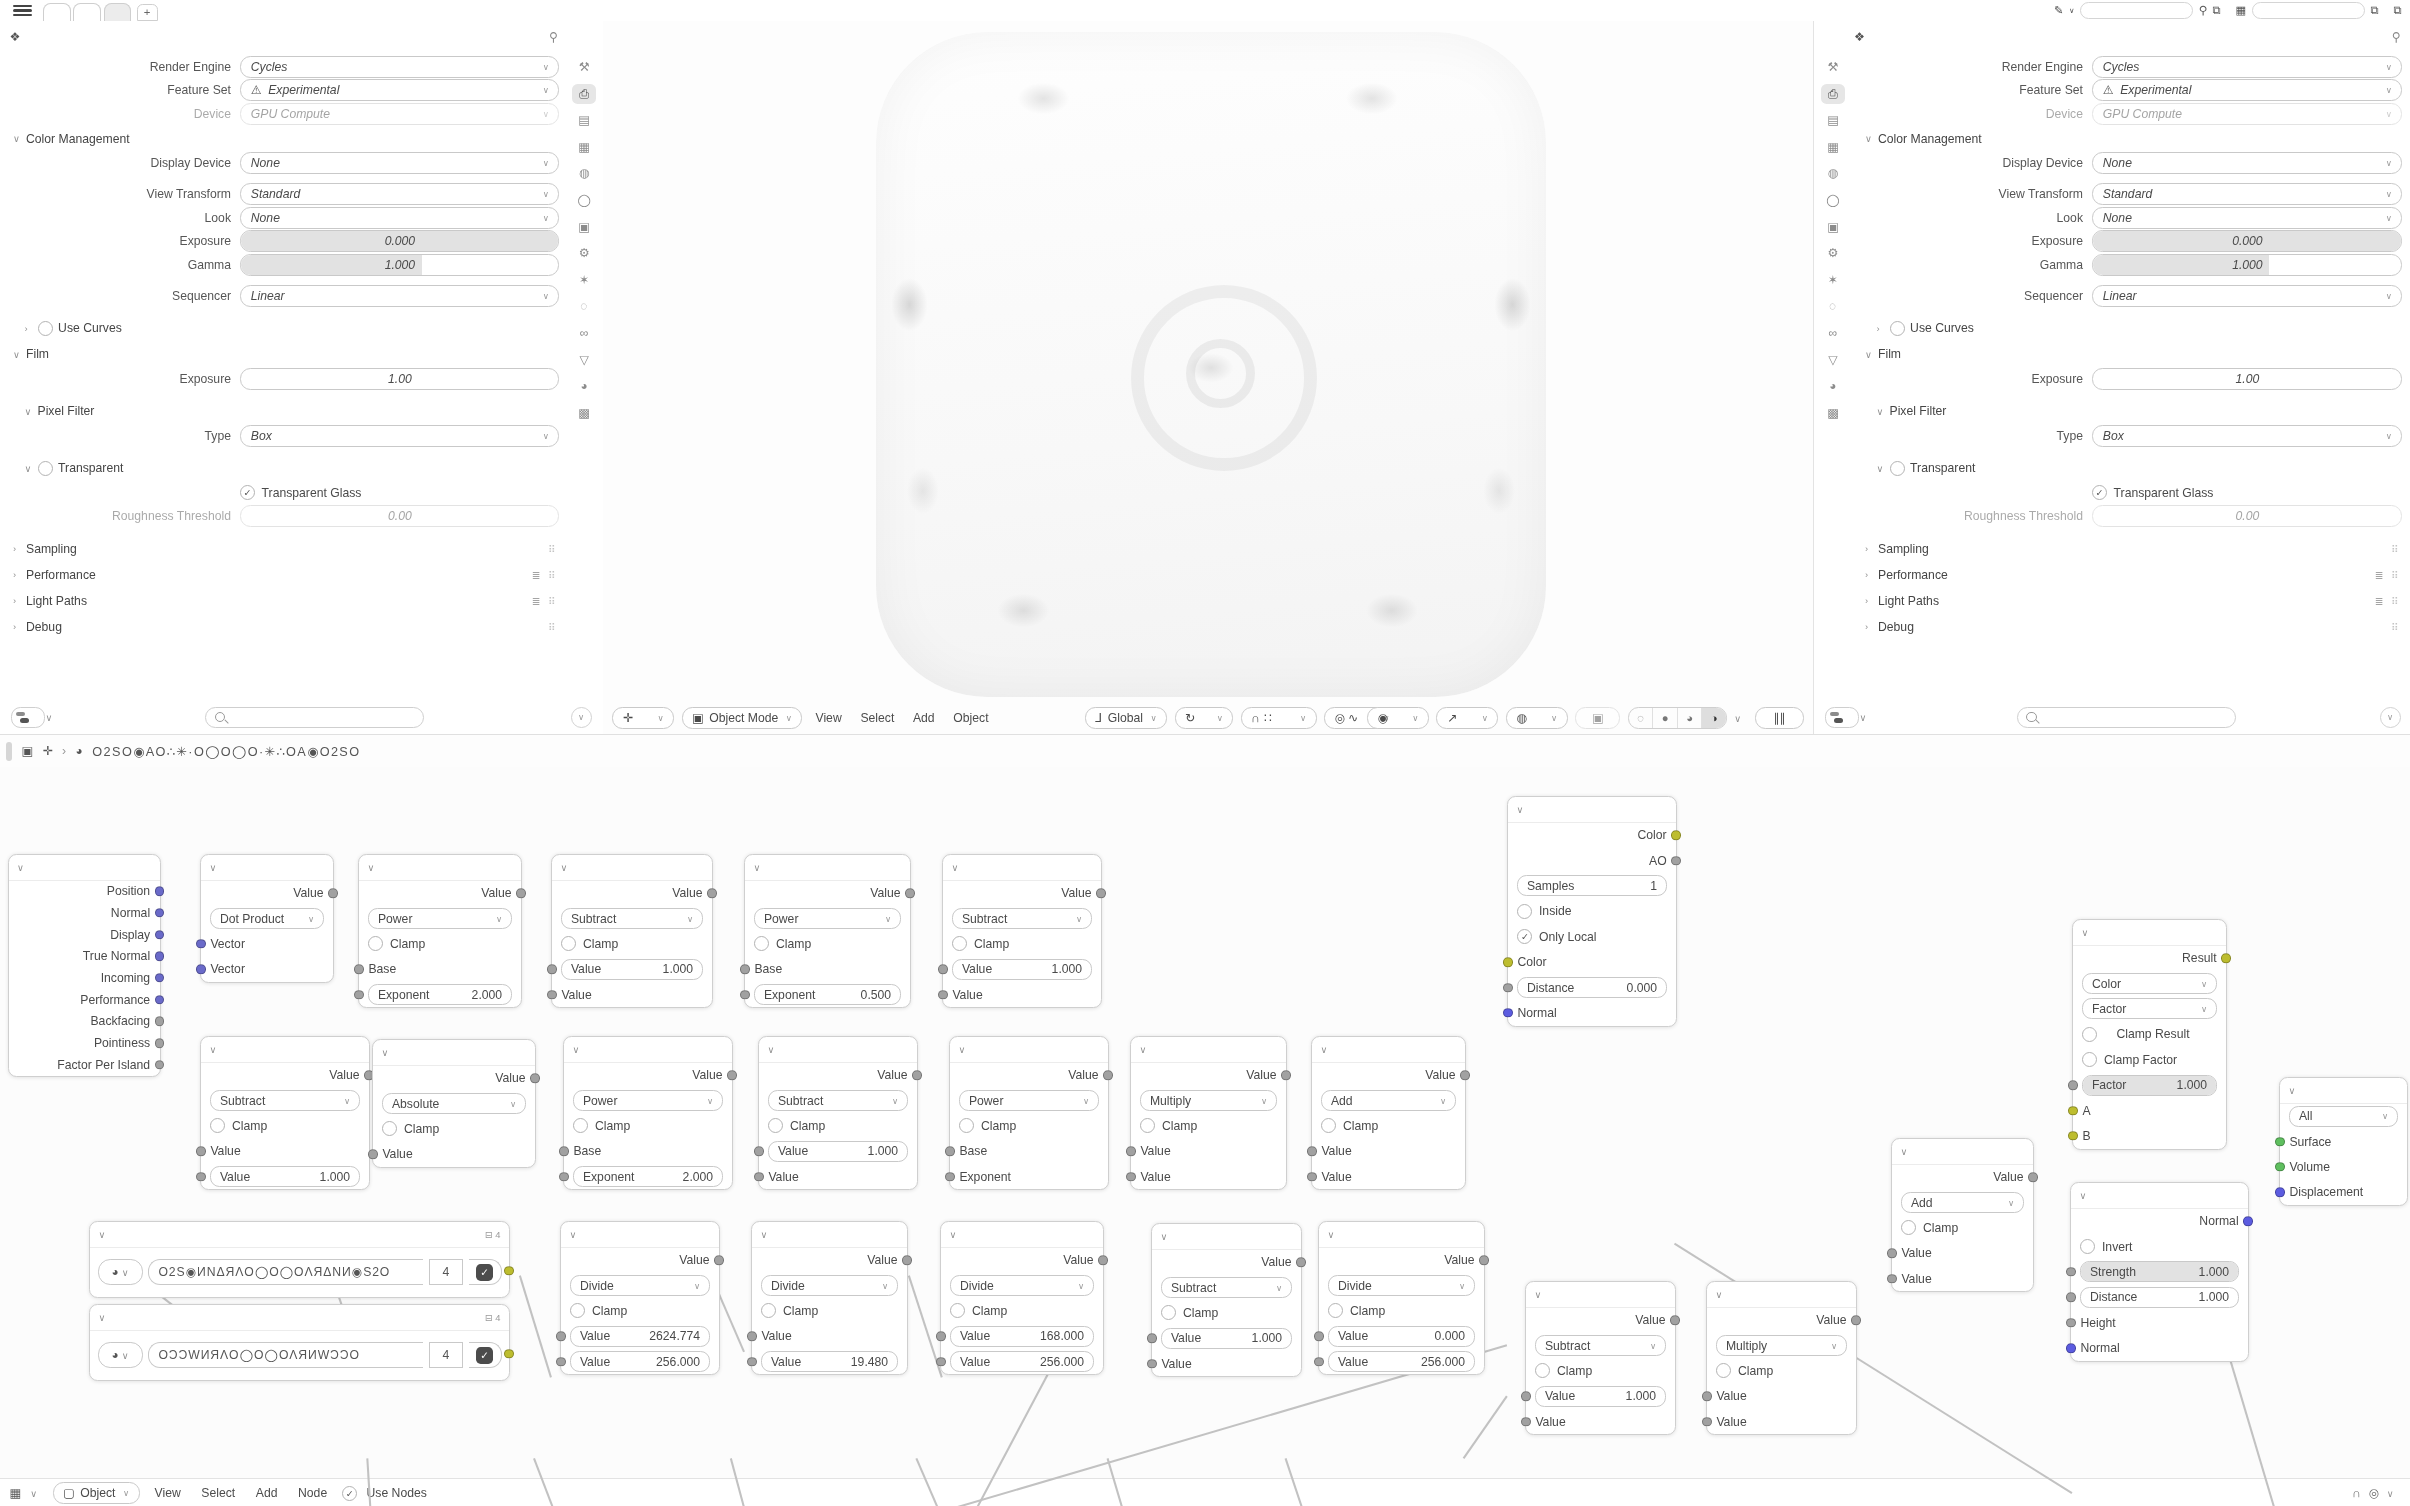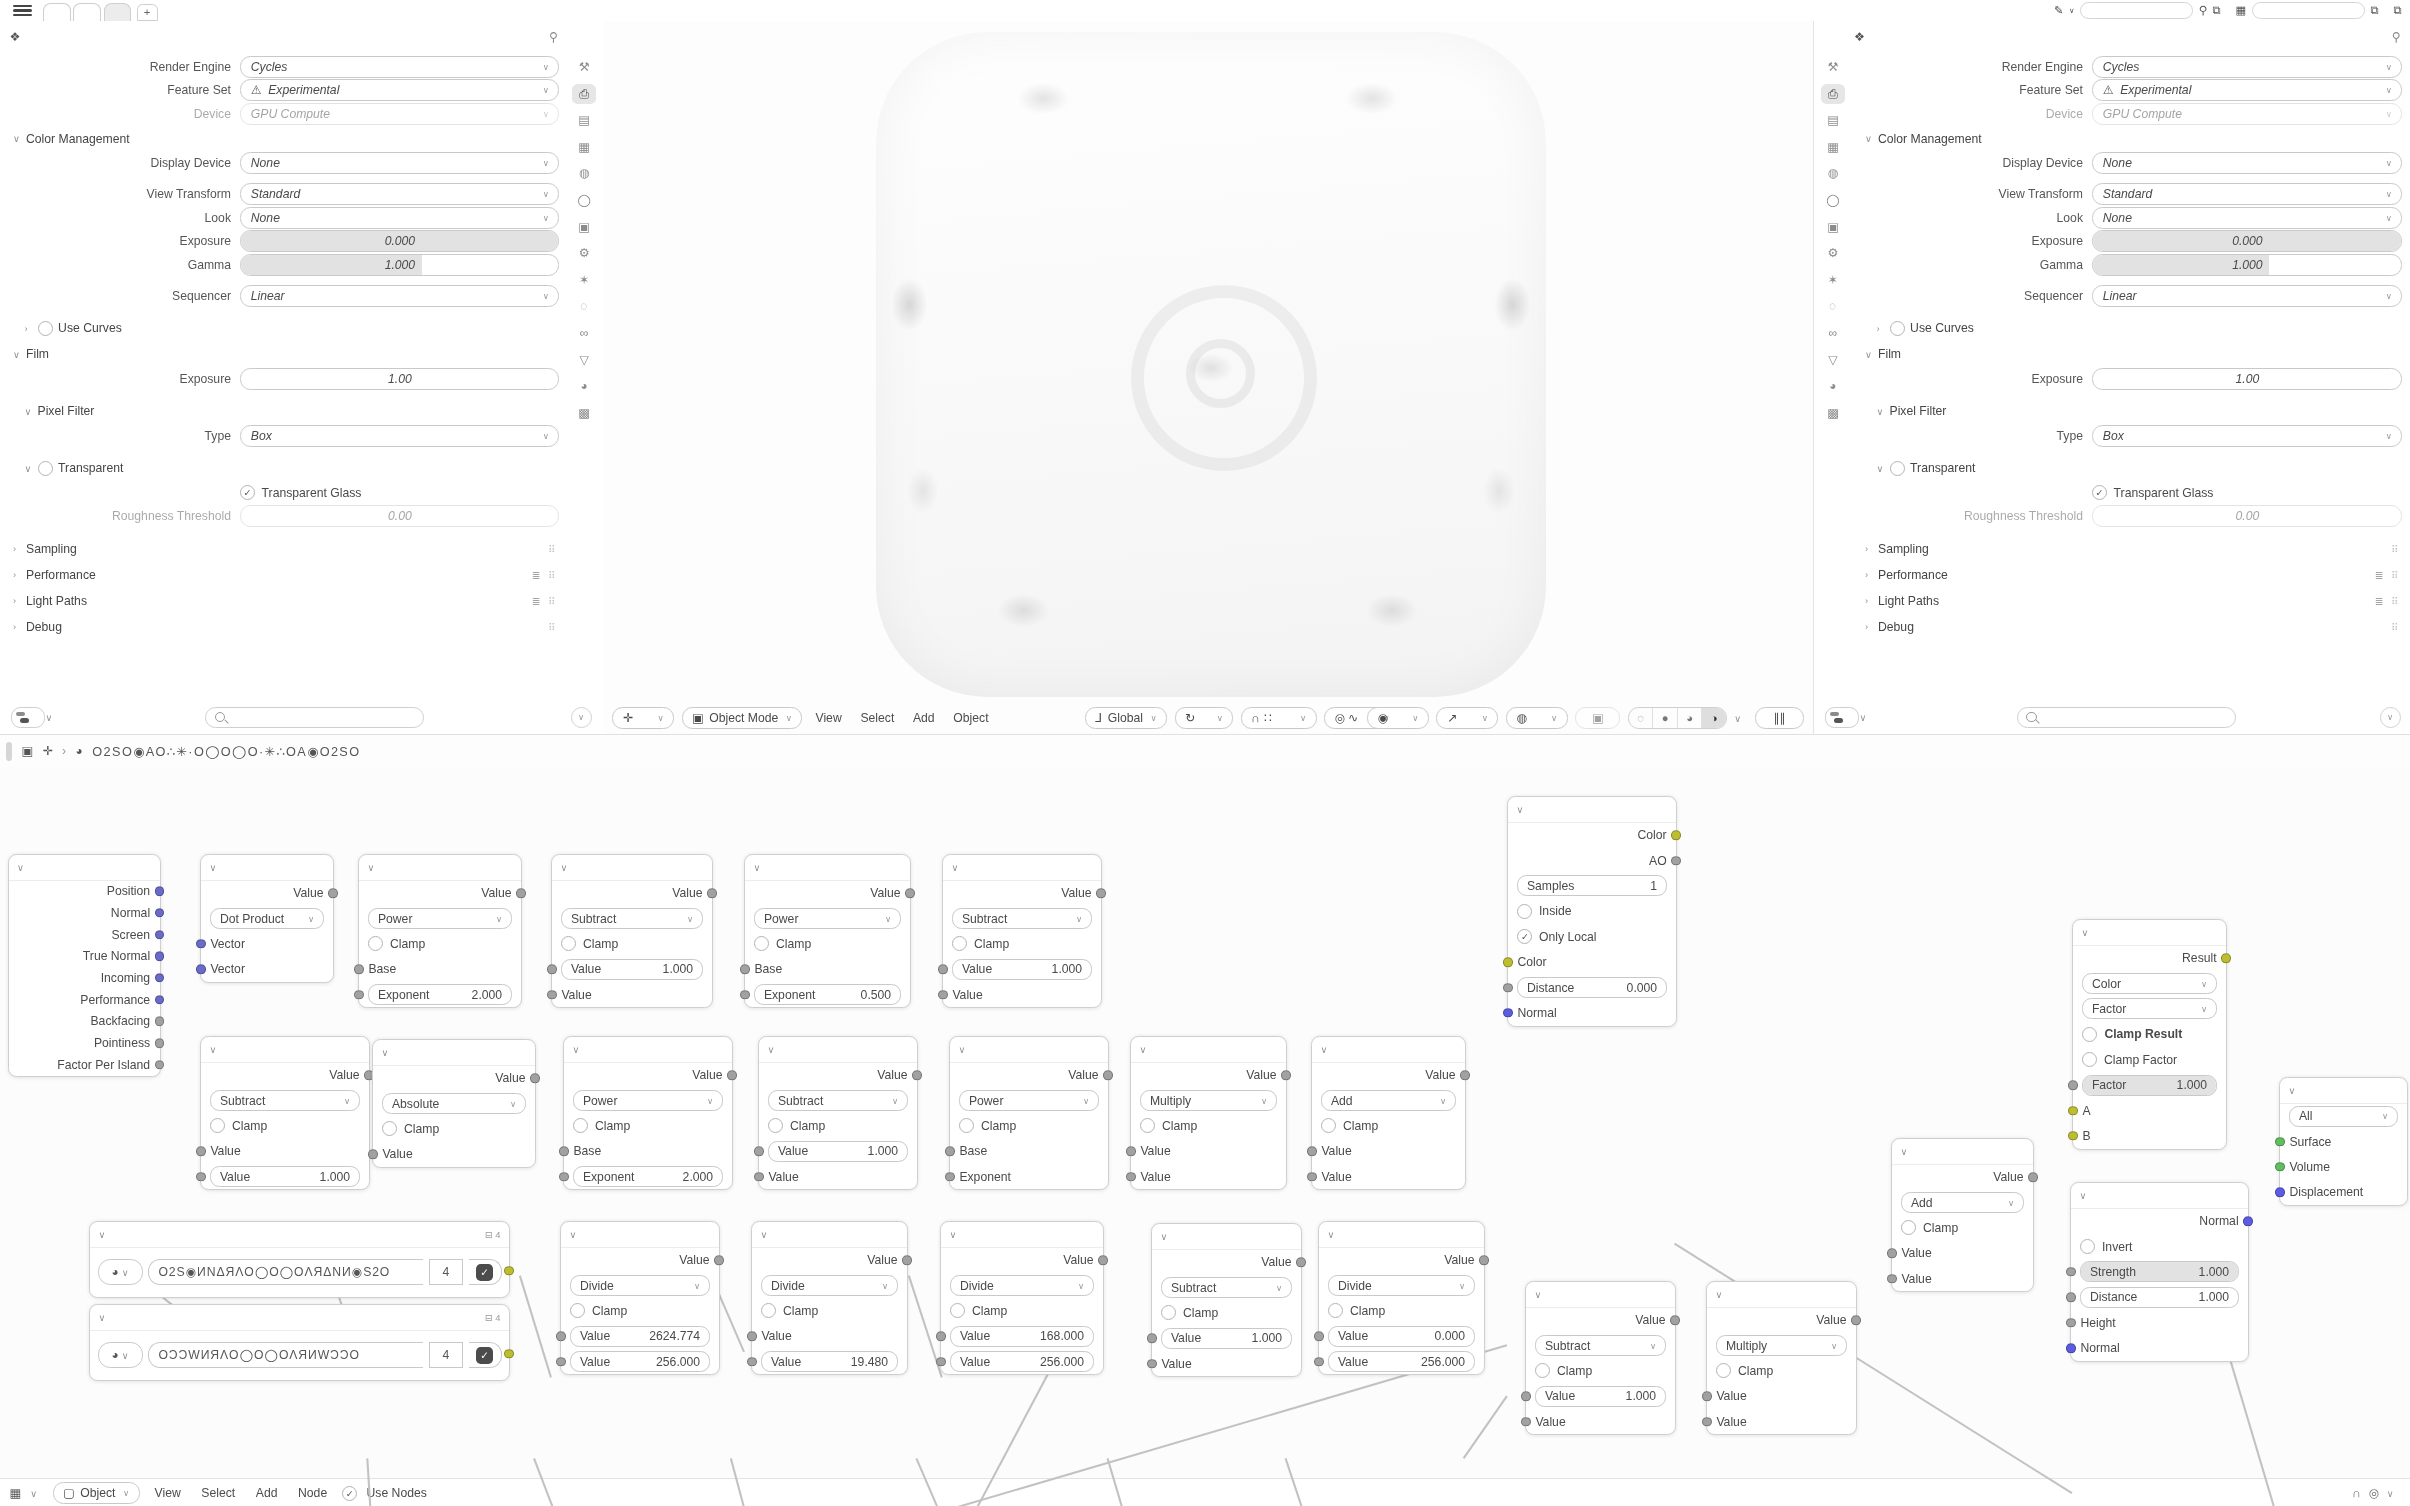--- a/index.html
+++ b/index.html
@@ -612,21 +612,21 @@
           </div>
           <div class="nrow rout" style="height: 21.7px;">
             <span>Position</span>
             <div class="sock r" style="background: rgb(106, 106, 201);"></div>
           </div>
           <div class="nrow rout" style="height: 21.7px;">
             <span>Normal</span>
             <div class="sock r" style="background: rgb(106, 106, 201);"></div>
           </div>
           <div class="nrow rout" style="height: 21.7px;">
-            <span>Screen</span>
+            <span>Display</span>
             <div class="sock r" style="background: rgb(106, 106, 201);"></div>
           </div>
           <div class="nrow rout" style="height: 21.7px;">
             <span>True Normal</span>
             <div class="sock r" style="background: rgb(106, 106, 201);"></div>
           </div>
           <div class="nrow rout" style="height: 21.7px;">
             <span>Incoming</span>
             <div class="sock r" style="background: rgb(106, 106, 201);"></div>
           </div>
@@ -1326,21 +1326,21 @@
             </div>
           </div>
           <div class="nrow" style="height: 25.4px;">
             <div class="npill">
               <b>Factor</b>
               <span class="chev" style="margin-left: auto; color: rgb(154, 154, 154); font-size: 8.5px;">∨</span>
             </div>
           </div>
           <div class="nrow" style="height: 25.4px;">
             <span class="cb"></span>
-            <span style="margin-left: 7px; font-weight: bold;">Clamp Result</span>
+            <span style="margin-left: 19px;">Clamp Result</span>
           </div>
           <div class="nrow" style="height: 25.4px;">
             <span class="cb"></span>
             <span style="margin-left: 6.6px;">Clamp Factor</span>
           </div>
           <div class="nrow" style="height: 25.4px;">
             <div class="npill">
               <div class="fill" style="width: 100%;"></div>
               <b>Factor</b>
               <span class="val">1.000</span>

